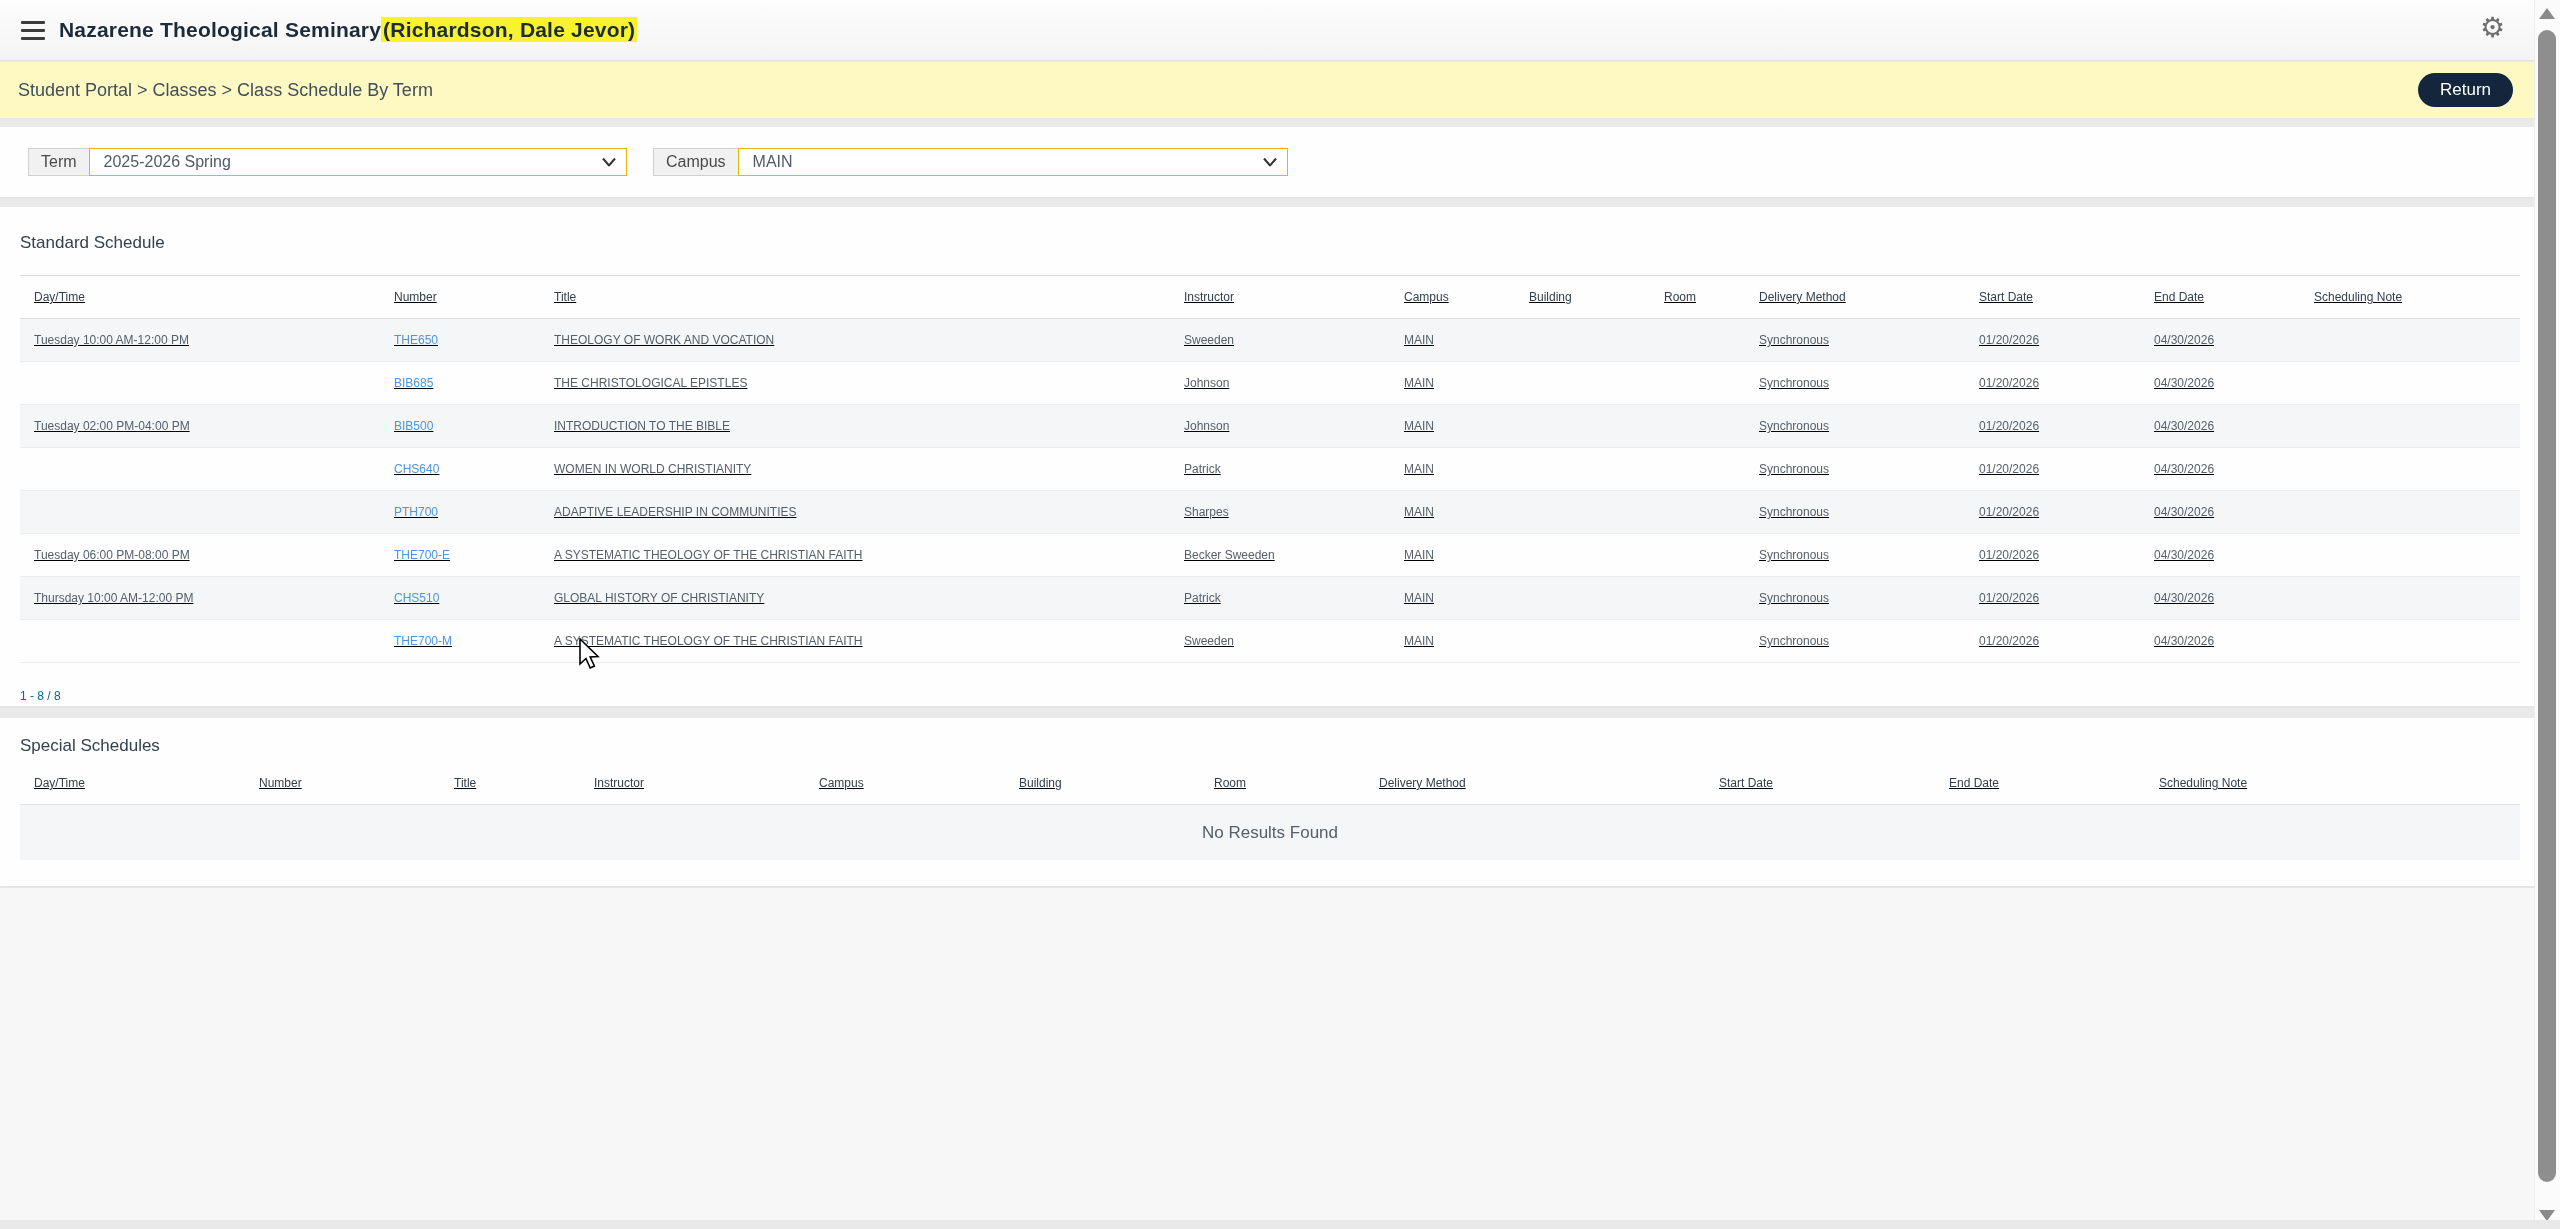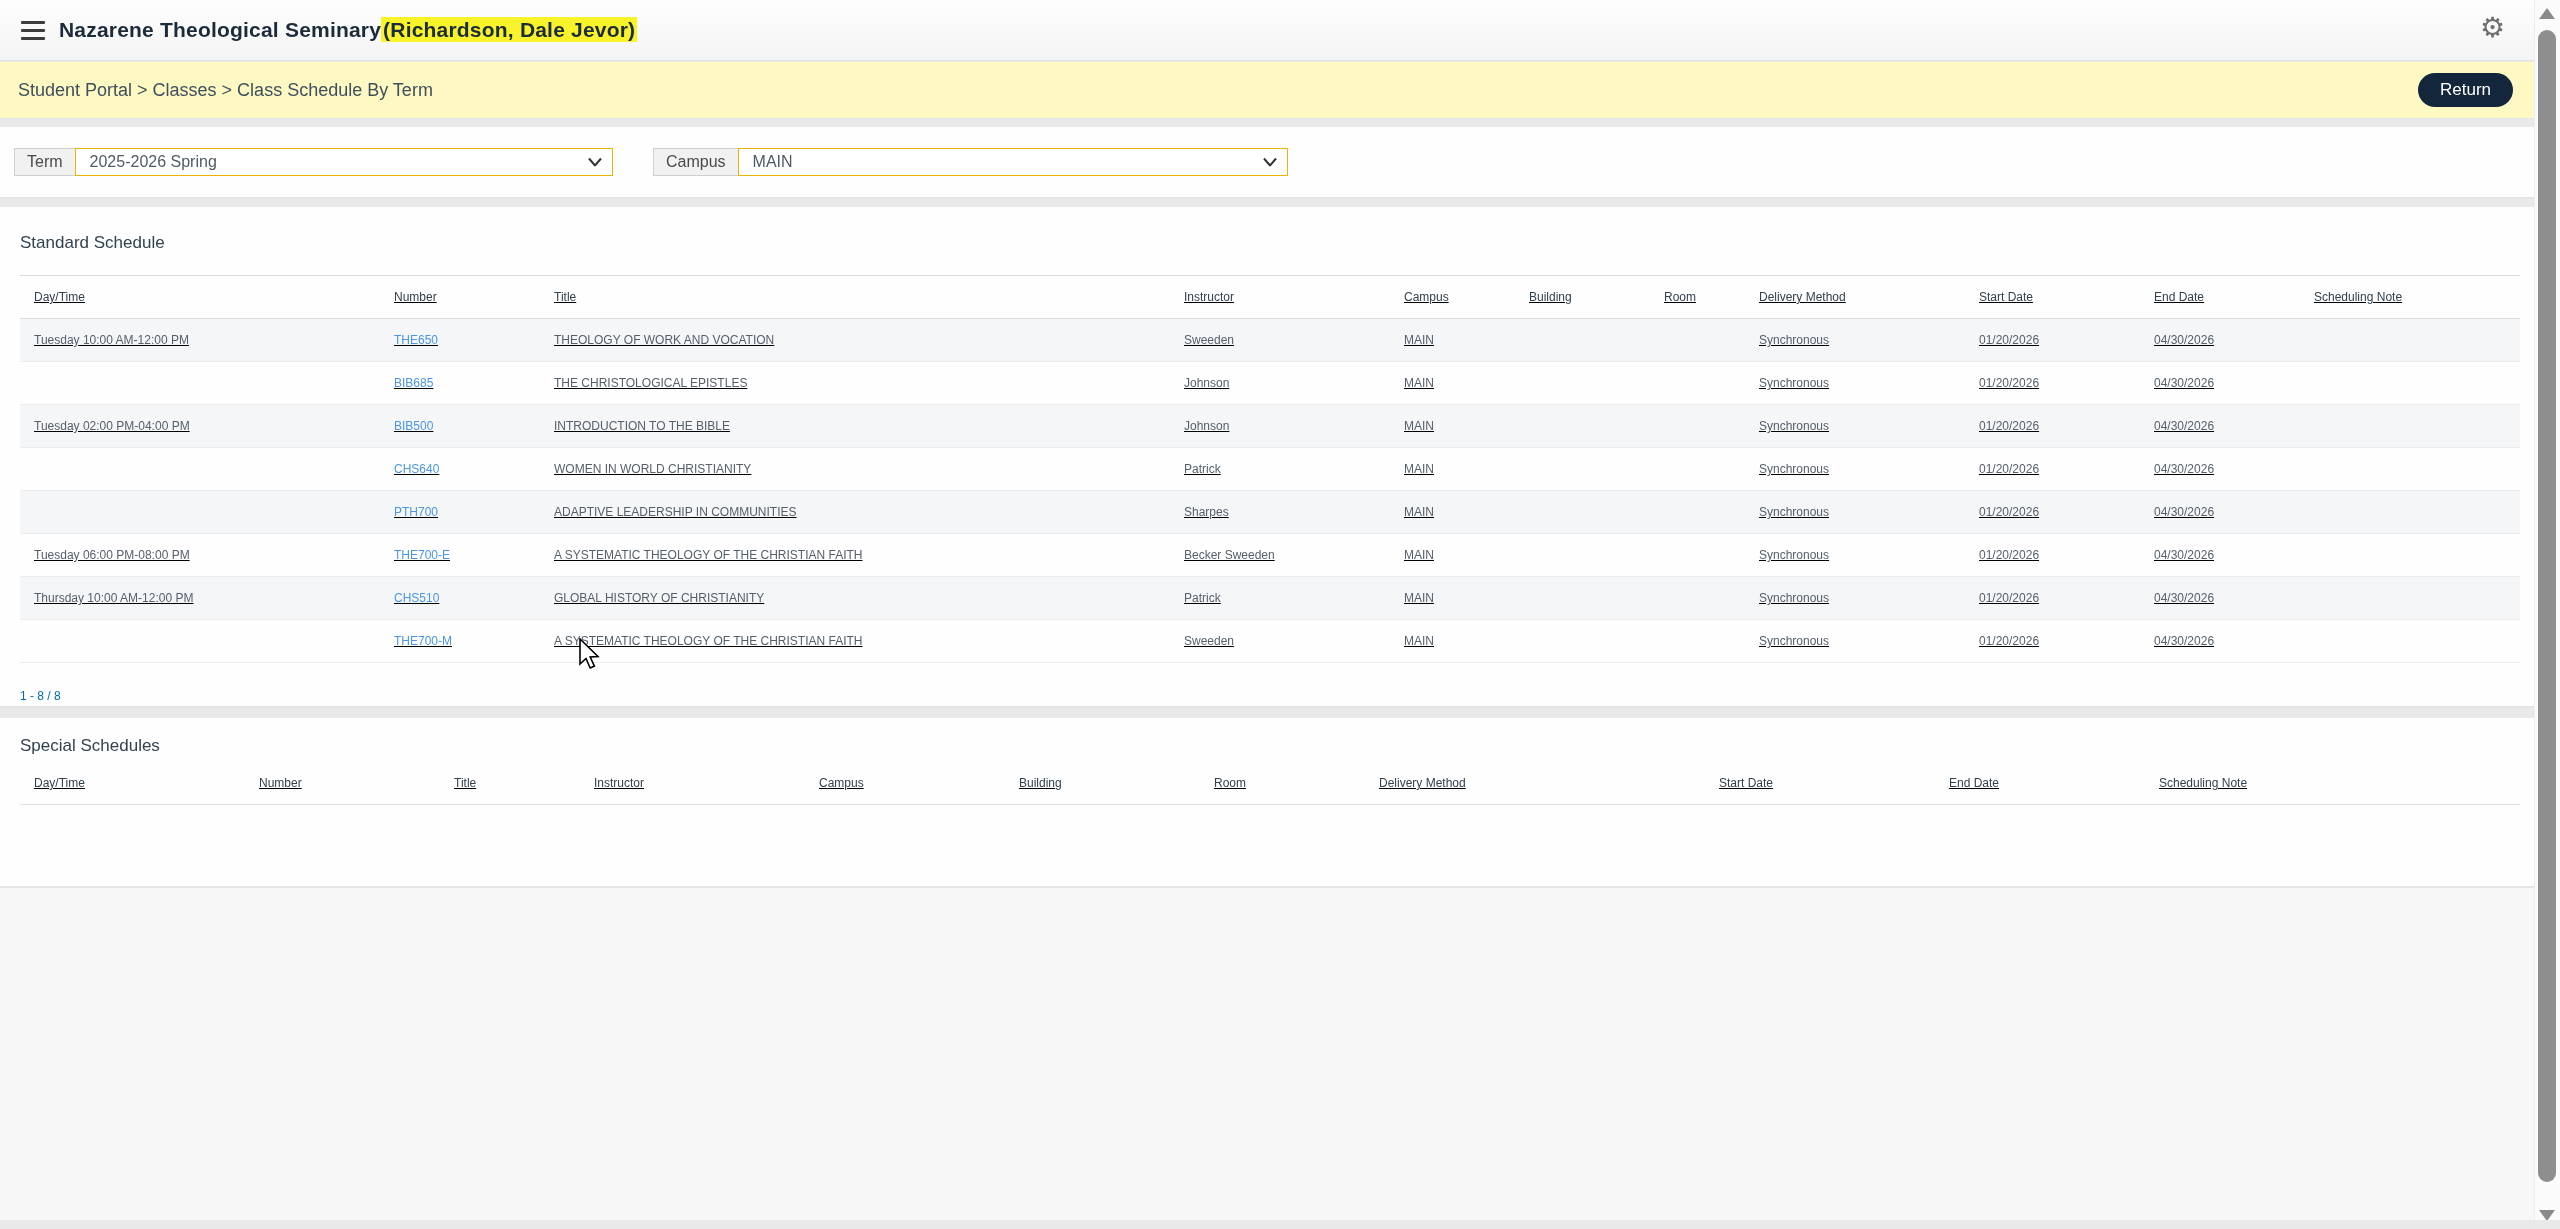--- a/index.html
+++ b/index.html
@@ -81,21 +81,21 @@
       <div class="app-title"><span>Nazarene Theological Seminary</span><span class="hl">(Richardson, Dale Jevor)</span></div>
       <div class="gear">⚙</div>
     </div>
 
     <div class="crumbbar">
       <div class="crumb">Student Portal &gt; Classes &gt; Class Schedule By Term</div>
       <button class="return-btn">Return</button>
     </div>
 
     <div class="card filtercard">
-      <div class="filter-group" style="left:14px;">
+      <div class="filter-group" style="left:28px;">
         <div class="filter-label">Term</div>
         <div class="filter-select" style="width:508px;">
           <span>2025-2026 Spring</span>
           <span class="chev">
             <svg width="14" height="9" viewBox="0 0 14 9">
                 <polyline points="1,1 7,8 13,1" fill="none" stroke="#333" stroke-width="2"></polyline>
               </svg>
           </span>
         </div>
       </div>
@@ -278,20 +278,23 @@
               <th>Campus</th>
               <th>Building</th>
               <th>Room</th>
               <th>Delivery Method</th>
               <th>Start Date</th>
               <th>End Date</th>
               <th>Scheduling Note</th>
             </tr>
           </thead>
       </table>
+      <div class="empty-row">
+        <span>No Results Found</span>
+      </div>
     </div>
 
     <div class="footerfill"></div>
 
     <div class="cursor">
       <svg width="26" height="34" viewBox="0 0 26 34">
         <path d="M2,1 L2,26 L8,20.5 L12.2,30 L16.4,28.1 L12.2,19 L20,18.5 Z" fill="#fff" stroke="#000" stroke-width="1.6"></path>
       </svg>
     </div>
   </div>

